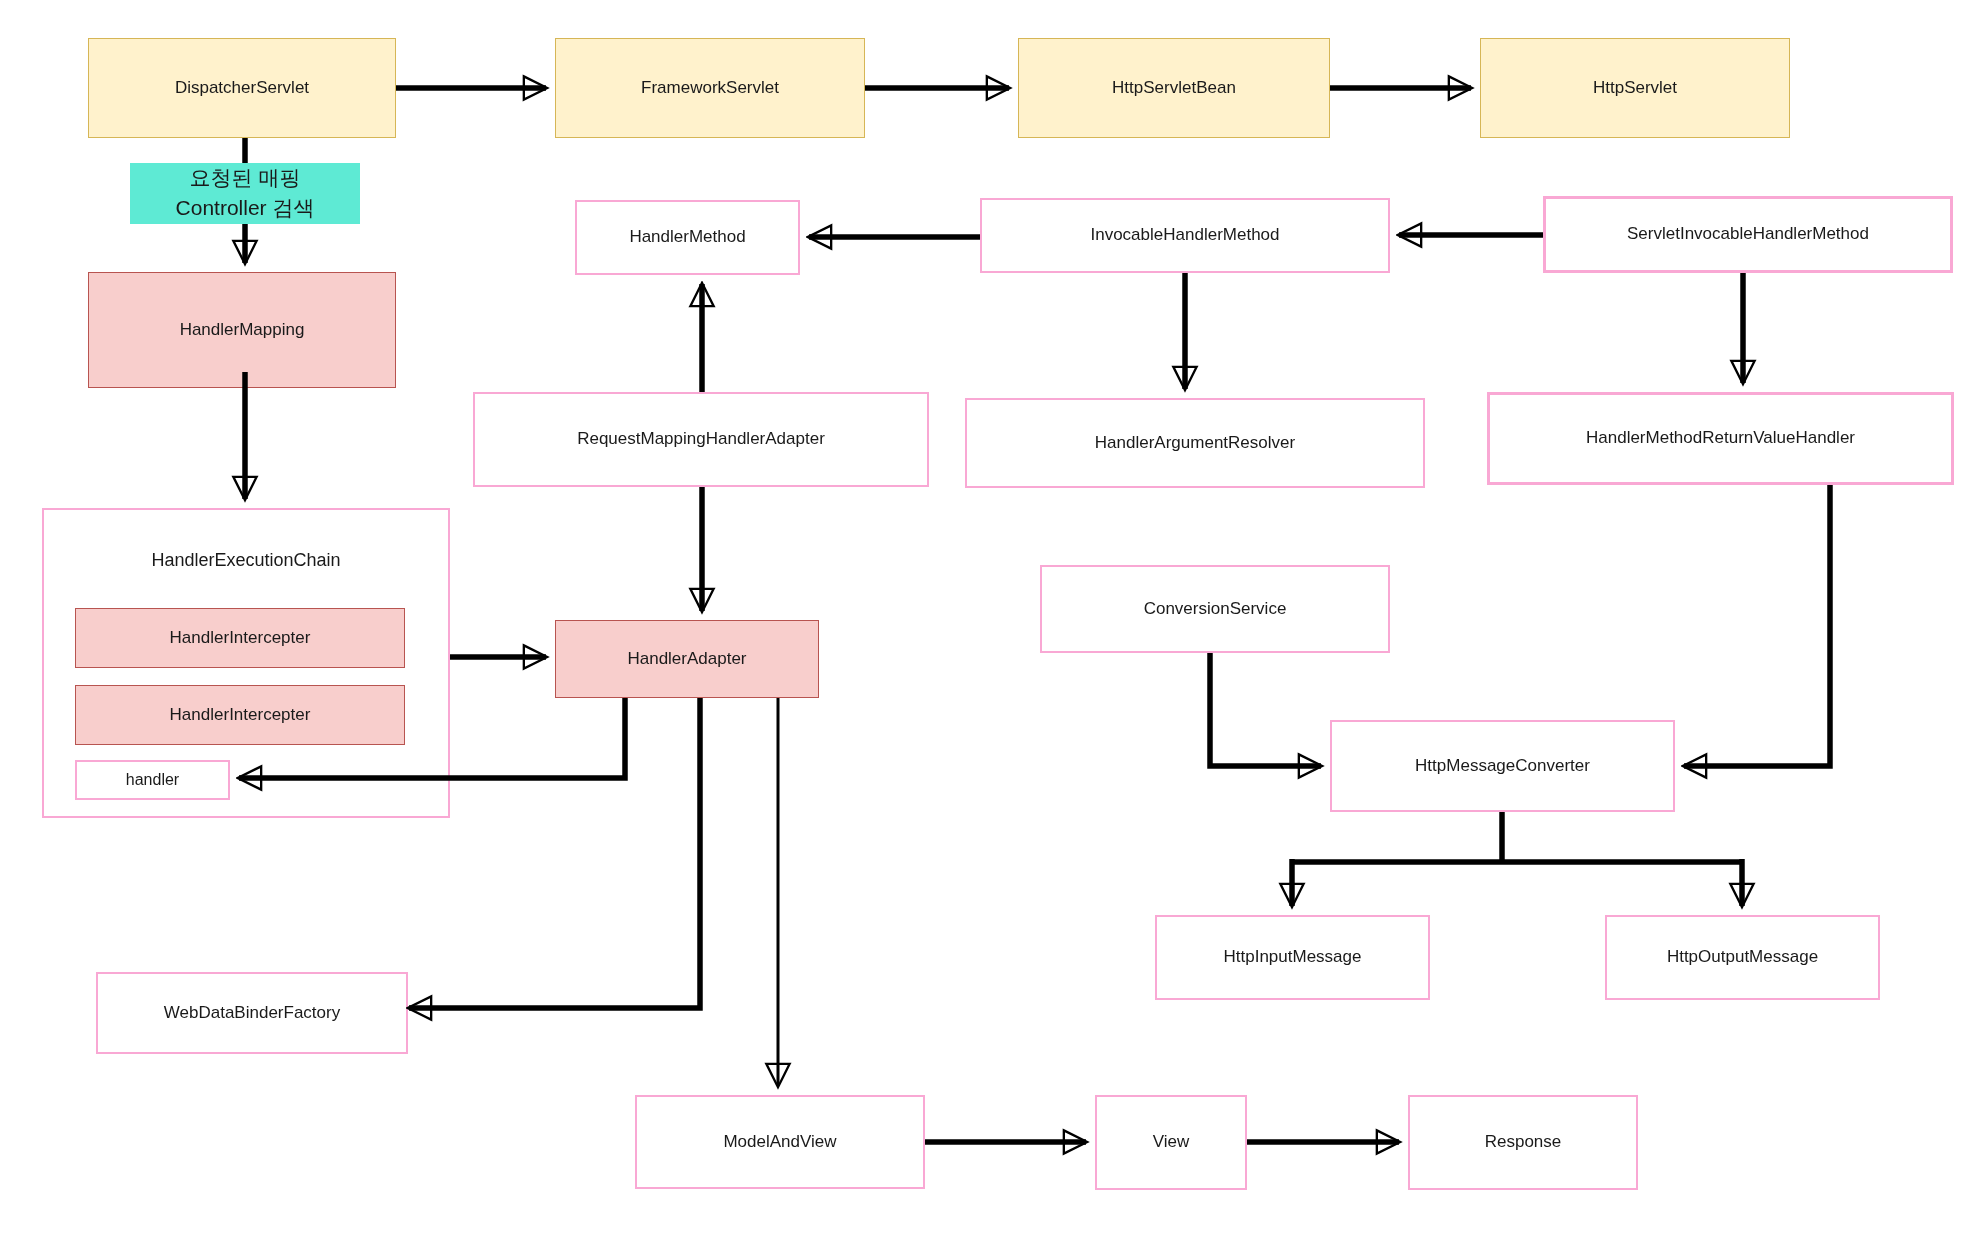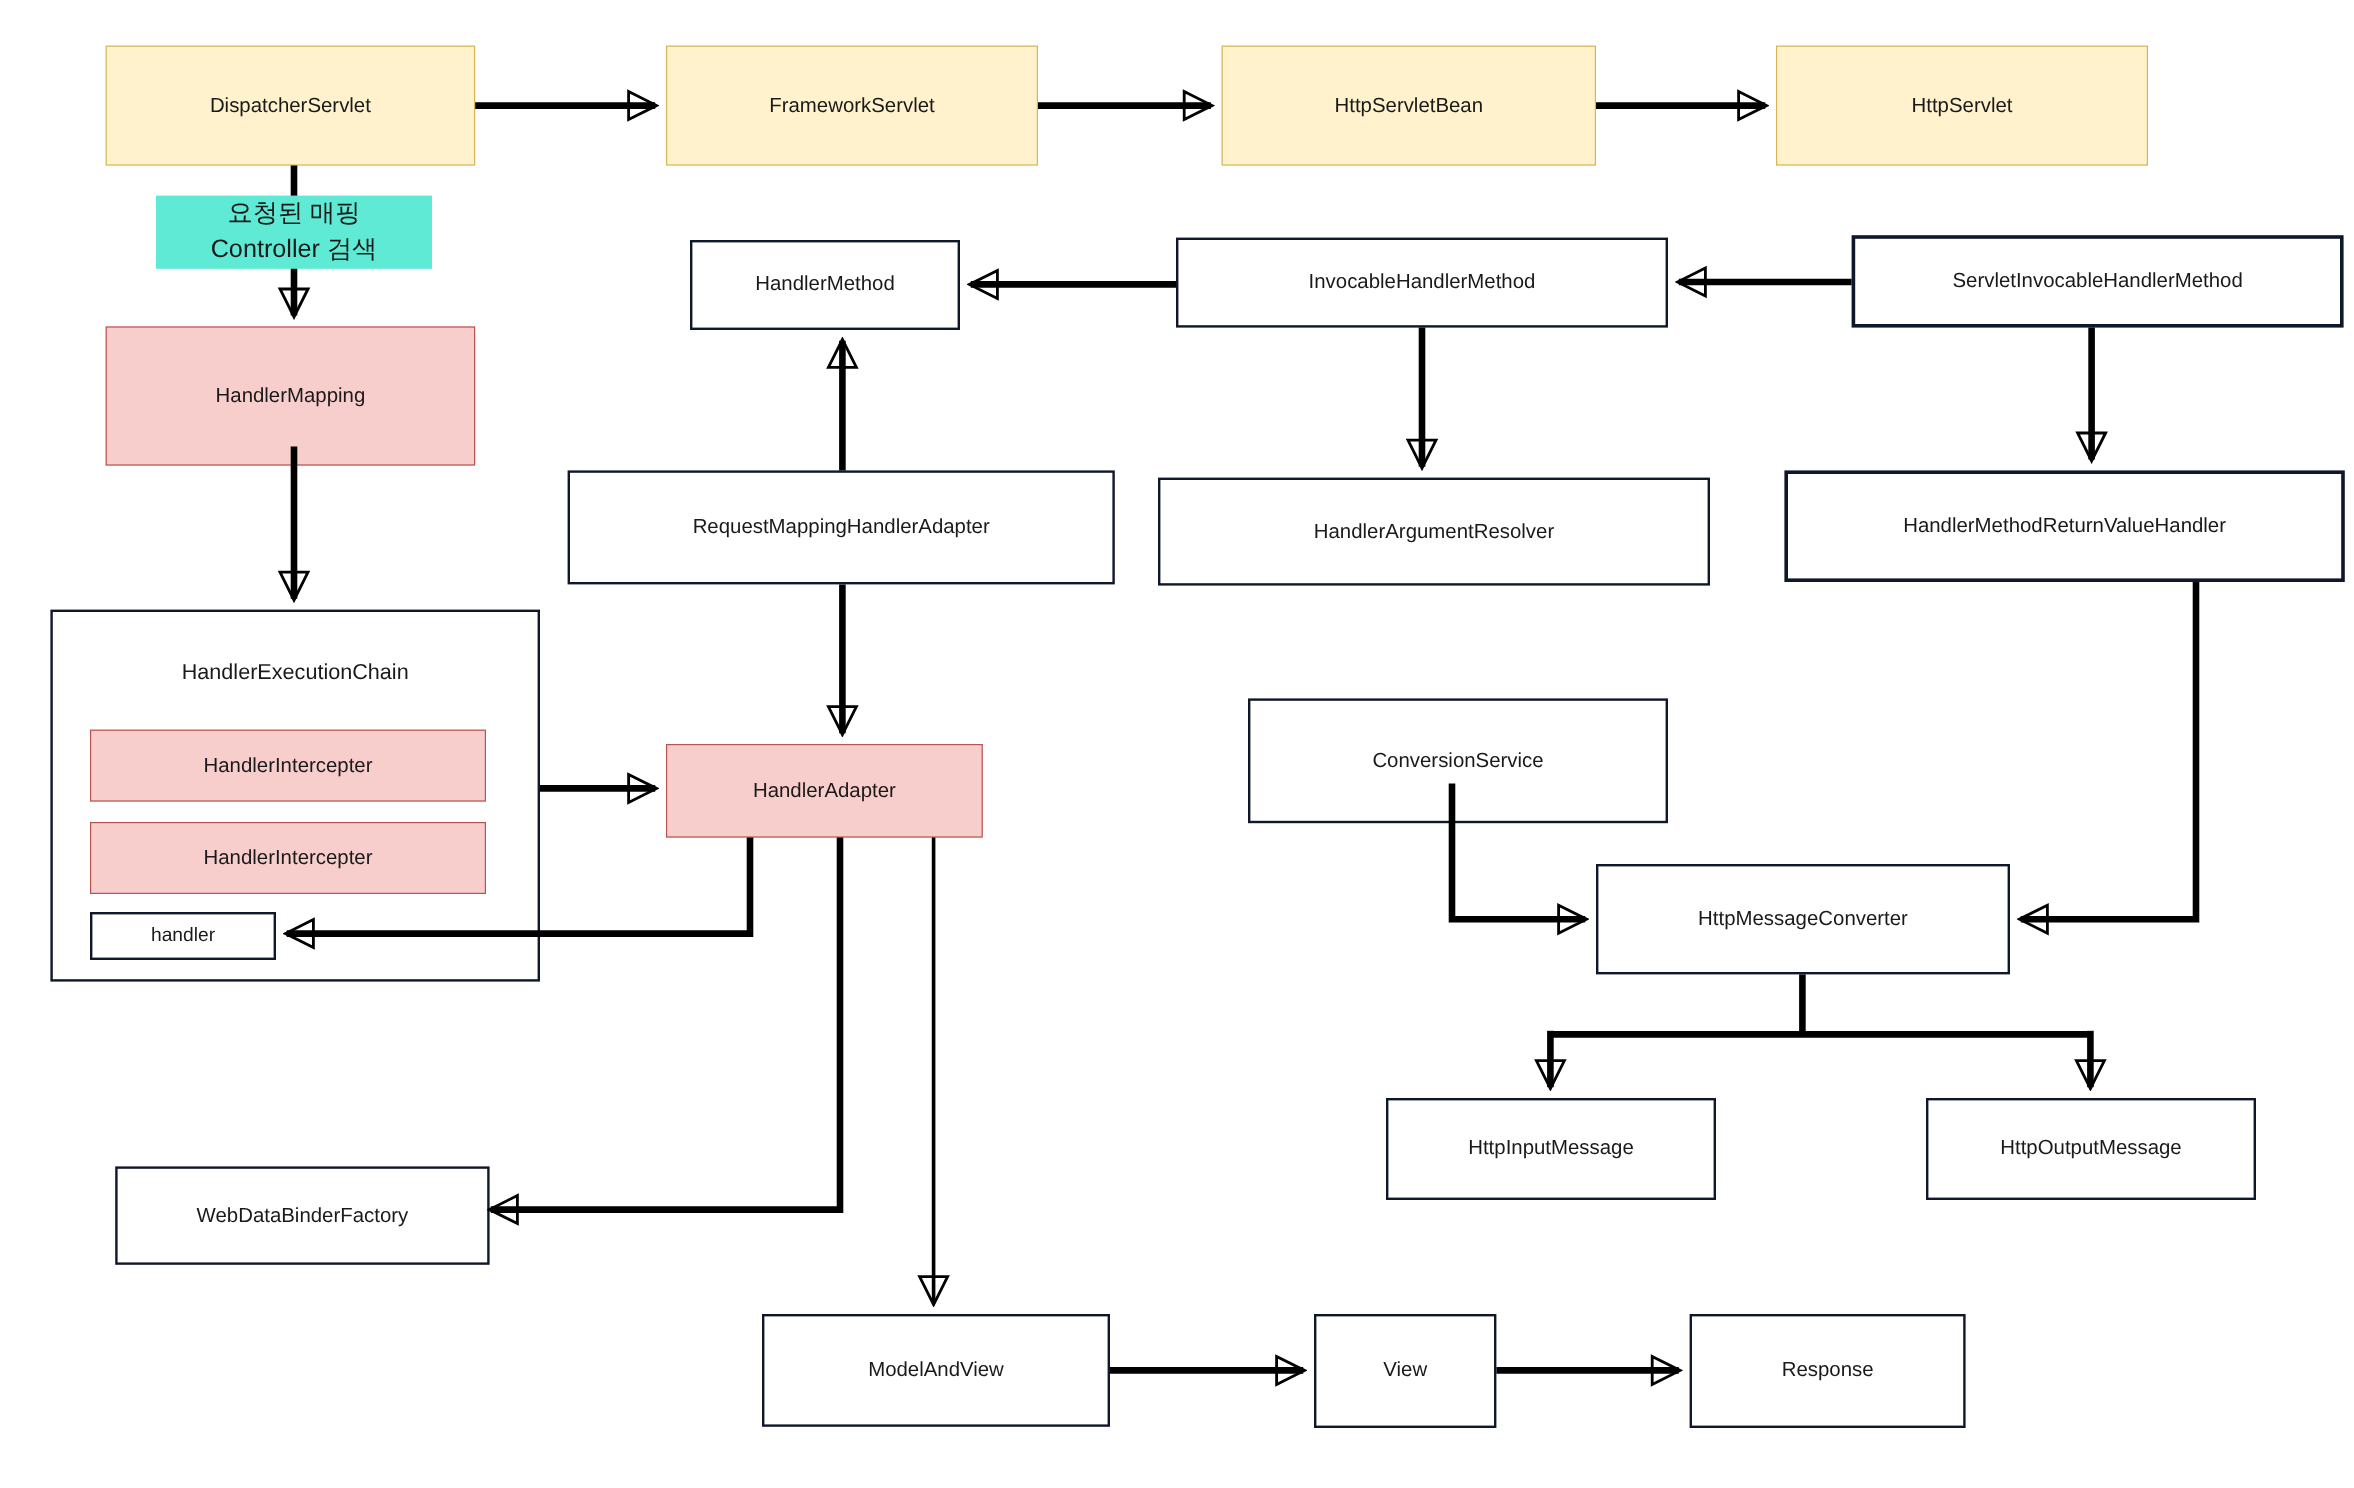--- a/index.html
+++ b/index.html
@@ -12,21 +12,21 @@
     overflow:hidden;
   }
   .node{
     position:absolute;
     display:flex;align-items:center;justify-content:center;
     text-align:center;
     font-size:17px;
     line-height:1.2;
     box-sizing:border-box;
     background:#ffffff;
-    border:2px solid #0f172a;
+    border:2px solid #f9a8d4;
     z-index:2;
   }
   .node.yellow{background:#FFF2CC;border:1.5px solid #D6B656;}
   .node.pink{background:#F8CECC;border:1.5px solid #B85450;}
   .node.container{
     align-items:flex-start;justify-content:center;
     padding-top:40px;
     background:#ffffff;
     z-index:1;
   }
@@ -104,21 +104,21 @@
     <span>RequestMappingHandlerAdapter</span>
   </div>
   <div class="node" style="left:1487px;top:392px;width:467px;height:93px;border-width:3px">
     <span>HandlerMethodReturnValueHandler</span>
   </div>
 
   <div class="node pink" style="left:555px;top:620px;width:264px;height:78px">
     <span>HandlerAdapter</span>
   </div>
 
-  <div class="node" style="left:1040px;top:582px;width:350px;height:104px">
+  <div class="node" style="left:1040px;top:565px;width:350px;height:88px">
     <span>ConversionService</span>
   </div>
   <div class="node" style="left:1330px;top:720px;width:345px;height:92px">
     <span>HttpMessageConverter</span>
   </div>
   <div class="node" style="left:1155px;top:915px;width:275px;height:85px">
     <span>HttpInputMessage</span>
   </div>
   <div class="node" style="left:1605px;top:915px;width:275px;height:85px">
     <span>HttpOutputMessage</span>

